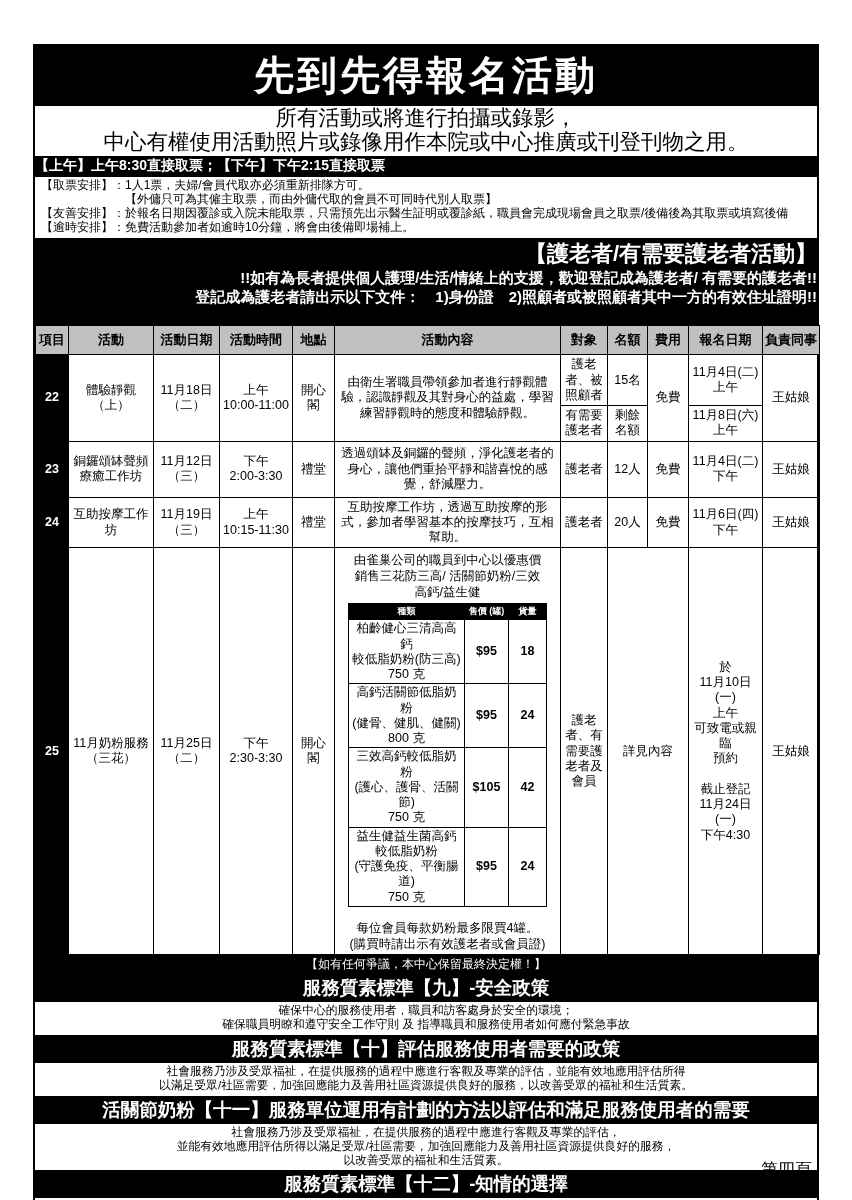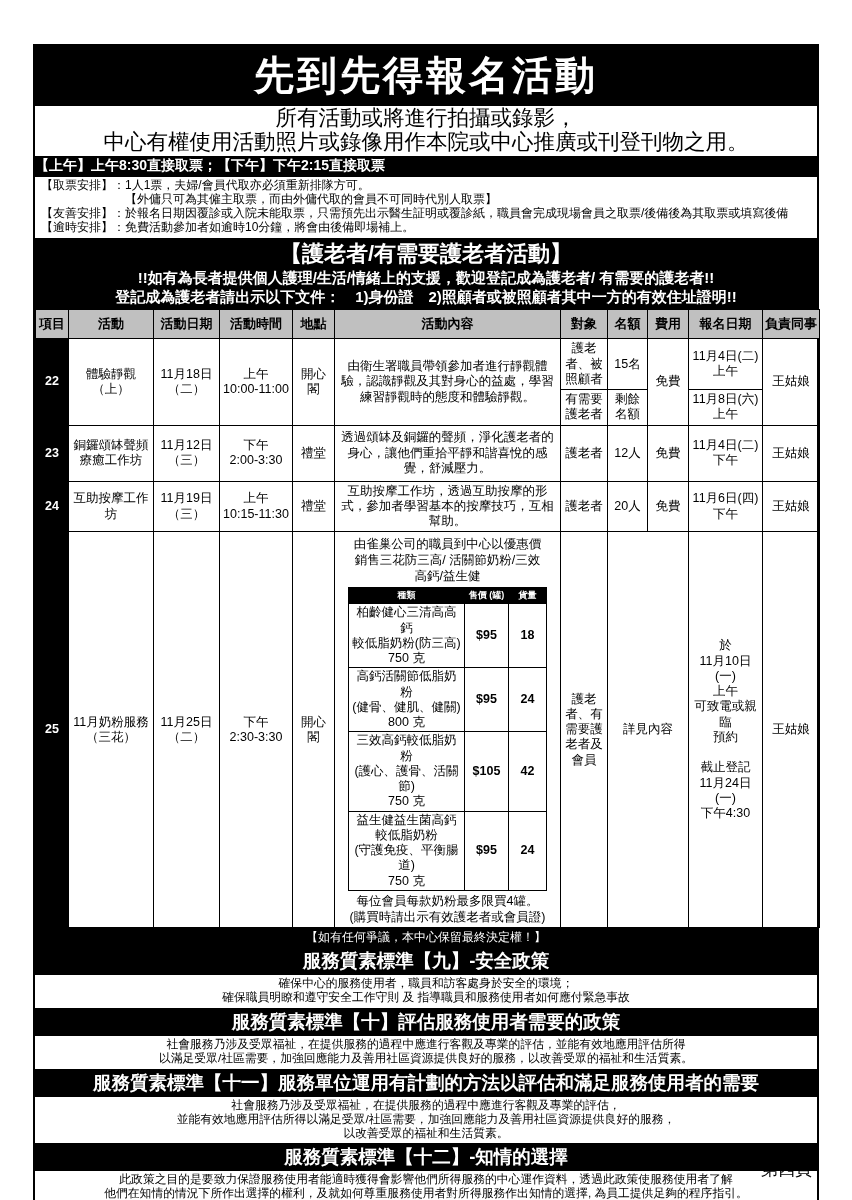--- a/index.html
+++ b/index.html
@@ -7,36 +7,36 @@
     font-family: "Liberation Sans", "DejaVu Sans", sans-serif; color: #000; }
   .doc { position: absolute; left: 33px; top: 44px; width: 786px; border: 2px solid #000; background: #fff; }
   .pre { white-space: pre-line; }
 
   .main-title { background: #000; color: #fff; text-align: center; font-size: 40px;
     font-weight: bold; padding: 2px 0 3px; letter-spacing: 3px; }
   .notice { text-align: center; font-size: 21.5px; line-height: 1.1; padding: 1px 0 2px; font-weight: 500; }
   .ticket-bar { background: #000; color: #fff; text-align: left; font-size: 14px; font-weight: bold; padding: 1px 0 2px; }
   .notes { padding: 2px 4px 3px 6px; font-size: 12px; line-height: 1.16; }
 
-  .carer { background: #000; color: #fff; text-align: center; padding: 1px 0 3px; }
+  .carer { background: #000; color: #fff; text-align: right; padding: 1px 0 19px; }
   .carer-title { font-size: 22px; font-weight: bold; }
   .carer-line { font-size: 15px; font-weight: bold; line-height: 1.25; }
 
   table.act { width: 100%; border-collapse: collapse; table-layout: fixed; }
   table.act th { background: #c0c0c0; border: 1px solid #000; font-size: 13px; font-weight: bold; padding: 5px 0; }
   table.act td { border: 1px solid #000; text-align: center; vertical-align: middle;
     font-size: 12.5px; line-height: 1.22; padding: 2px 2px; }
   td.item { background: #000000; color: #fff; font-weight: bold; font-size: 14px; border-bottom: 2px solid #999; }
   td.content { padding: 2px 5px; }
   tr.r22a td { height: 50px; } tr.r22b td { height: 32px; margin-top: 36px; }
   tr.r23 td { height: 56px; } tr.r24 td { height: 48px; }
   td.reg25 { font-size: 11.5px; line-height: 1.3; }
 
   .intro25 { font-size: 12.5px; line-height: 1.28; padding: 2px 14px 1px; }
-  table.milk { border-collapse: collapse; margin: 2px auto 1px; }
+  table.milk { border-collapse: collapse; margin: 2px auto 12px; }
   table.milk th { background: #000; color: #fff; font-size: 9px; font-weight: bold; padding: 2px 0; border: 1px solid #000; }
   table.milk td { border: 1px solid #000; padding: 1px 2px; }
   td.pname { font-size: 9px; line-height: 1.3; width: 116px; }
   td.price { font-size: 16px; font-weight: bold; width: 44px; }
   td.stock { font-size: 16px; font-weight: bold; width: 38px; }
   .limit25 { font-size: 12.5px; line-height: 1.25; padding-top: 2px; }
 
   .dispute-bar { background: #000; color: #fff; text-align: center; font-size: 12px; font-weight: normal; padding: 1px 0; }
   .sec-title { background: #000; color: #fff; text-align: center; font-size: 18.5px; font-weight: bold; padding: 1px 0 2px; }
   .sec-body { text-align: center; font-size: 11.8px; line-height: 1.18; padding: 2px 4px 3px; }
@@ -224,21 +224,21 @@
 
   <div class="dispute-bar">【如有任何爭議，本中心保留最終決定權！】</div>
 
   <div>
     <div class="sec-title">服務質素標準【九】-安全政策</div>
     <div class="sec-body pre">確保中心的服務使用者，職員和訪客處身於安全的環境；
 確保職員明瞭和遵守安全工作守則 及 指導職員和服務使用者如何應付緊急事故</div>
     <div class="sec-title">服務質素標準【十】評估服務使用者需要的政策</div>
     <div class="sec-body pre">社會服務乃涉及受眾福祉，在提供服務的過程中應進行客觀及專業的評估，並能有效地應用評估所得
 以滿足受眾/社區需要，加強回應能力及善用社區資源提供良好的服務，以改善受眾的福祉和生活質素。</div>
-    <div class="sec-title">服務質素標準【十一】服務單位運用有計劃的方法以評估和滿足服務使用者的需要</div>
+    <div class="sec-title">活關節奶粉【十一】服務單位運用有計劃的方法以評估和滿足服務使用者的需要</div>
     <div class="sec-body pre">社會服務乃涉及受眾福祉，在提供服務的過程中應進行客觀及專業的評估，
 並能有效地應用評估所得以滿足受眾/社區需要，加強回應能力及善用社區資源提供良好的服務，
 以改善受眾的福祉和生活質素。</div>
     <div class="sec-title">服務質素標準【十二】-知情的選擇</div>
     <div class="sec-body pre">此政策之目的是要致力保證服務使用者能適時獲得會影響他們所得服務的中心運作資料，透過此政策使服務使用者了解
 他們在知情的情況下所作出選擇的權利，及就如何尊重服務使用者對所得服務作出知情的選擇, 為員工提供足夠的程序指引。</div>
 
   </div>
 
 </div>

